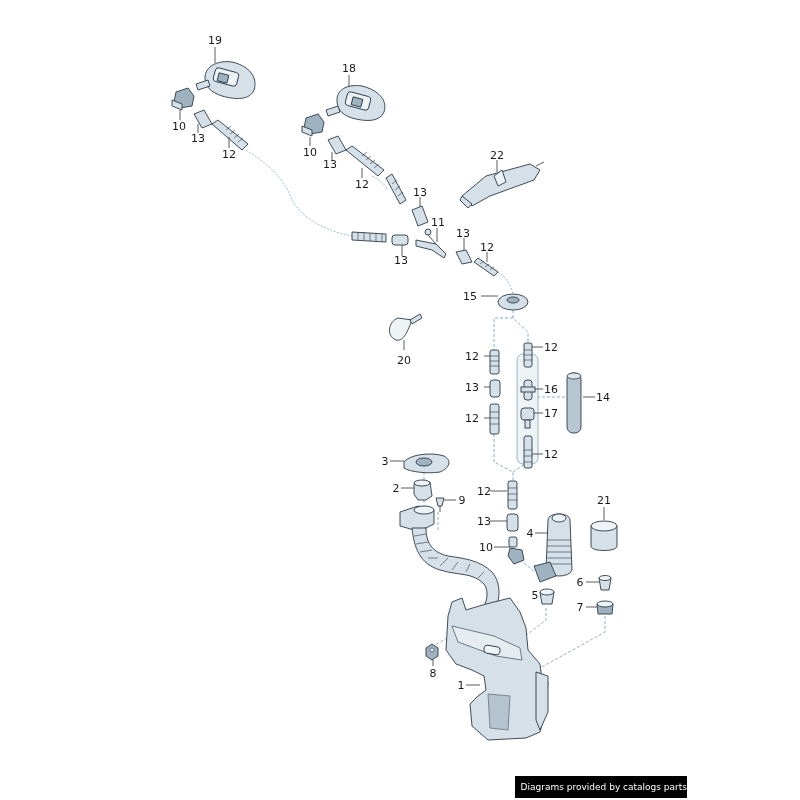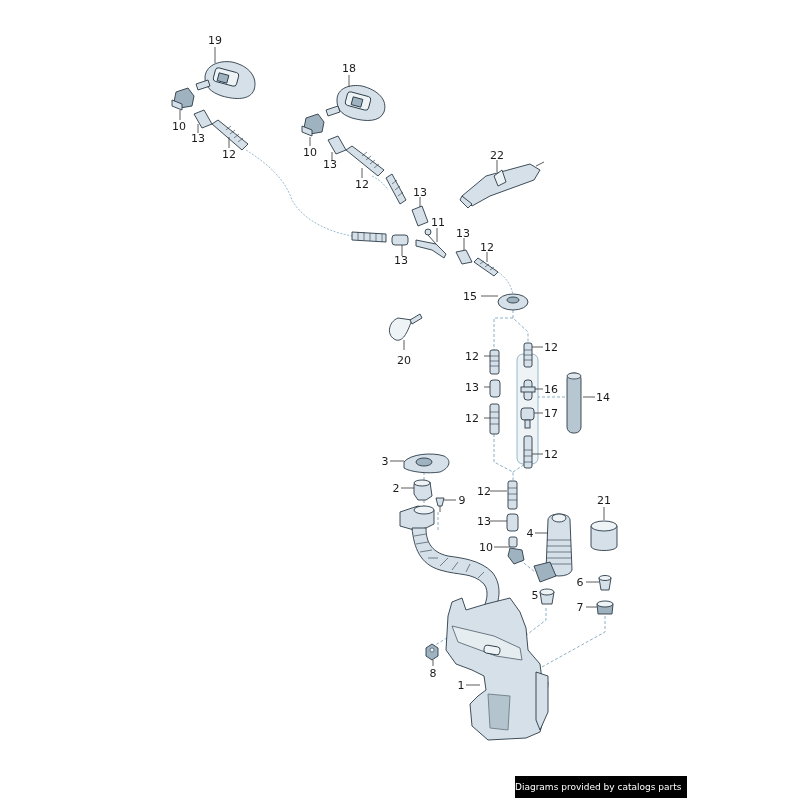--- a/index.html
+++ b/index.html
@@ -7,21 +7,21 @@
   #canvas { position:absolute; left:0; top:0; width:800px; height:800px; }
   .lbl { font-family:"DejaVu Sans", sans-serif; font-size:11px; fill:#1a1a1a; }
   .lead { stroke:#333; stroke-width:0.8; fill:none; }
   .dash { stroke:#7fa6c2; stroke-width:0.9; fill:none; stroke-dasharray:3 2; }
   .hose { stroke:#8db3cc; stroke-width:0.9; fill:none; stroke-dasharray:2 1.5; }
   .part { fill:#d5e0e8; stroke:#2b3b47; stroke-width:0.9; }
   .part-dk { fill:#9fb2bf; stroke:#2b3b47; stroke-width:0.9; }
   .part-lt { fill:#eef3f6; stroke:#2b3b47; stroke-width:0.9; }
   .ribs { stroke:#2b3b47; stroke-width:0.6; }
   #credit { position:absolute; left:515px; top:776px; width:172px; height:22px; background:#000; color:#fff;
-            font-family:"DejaVu Sans", sans-serif; font-size:9px; line-height:22px; text-align:left; }
+            font-family:"DejaVu Sans", sans-serif; font-size:9px; line-height:22px; text-align:right; }
 </style>
 </head>
 <body>
 
 <svg id="canvas" viewBox="0 0 800 800" xmlns="http://www.w3.org/2000/svg">
 
   <g>
 
     <path class="hose" d="M246,150 C270,165 285,180 292,200 C300,215 320,230 352,236"></path>
 

